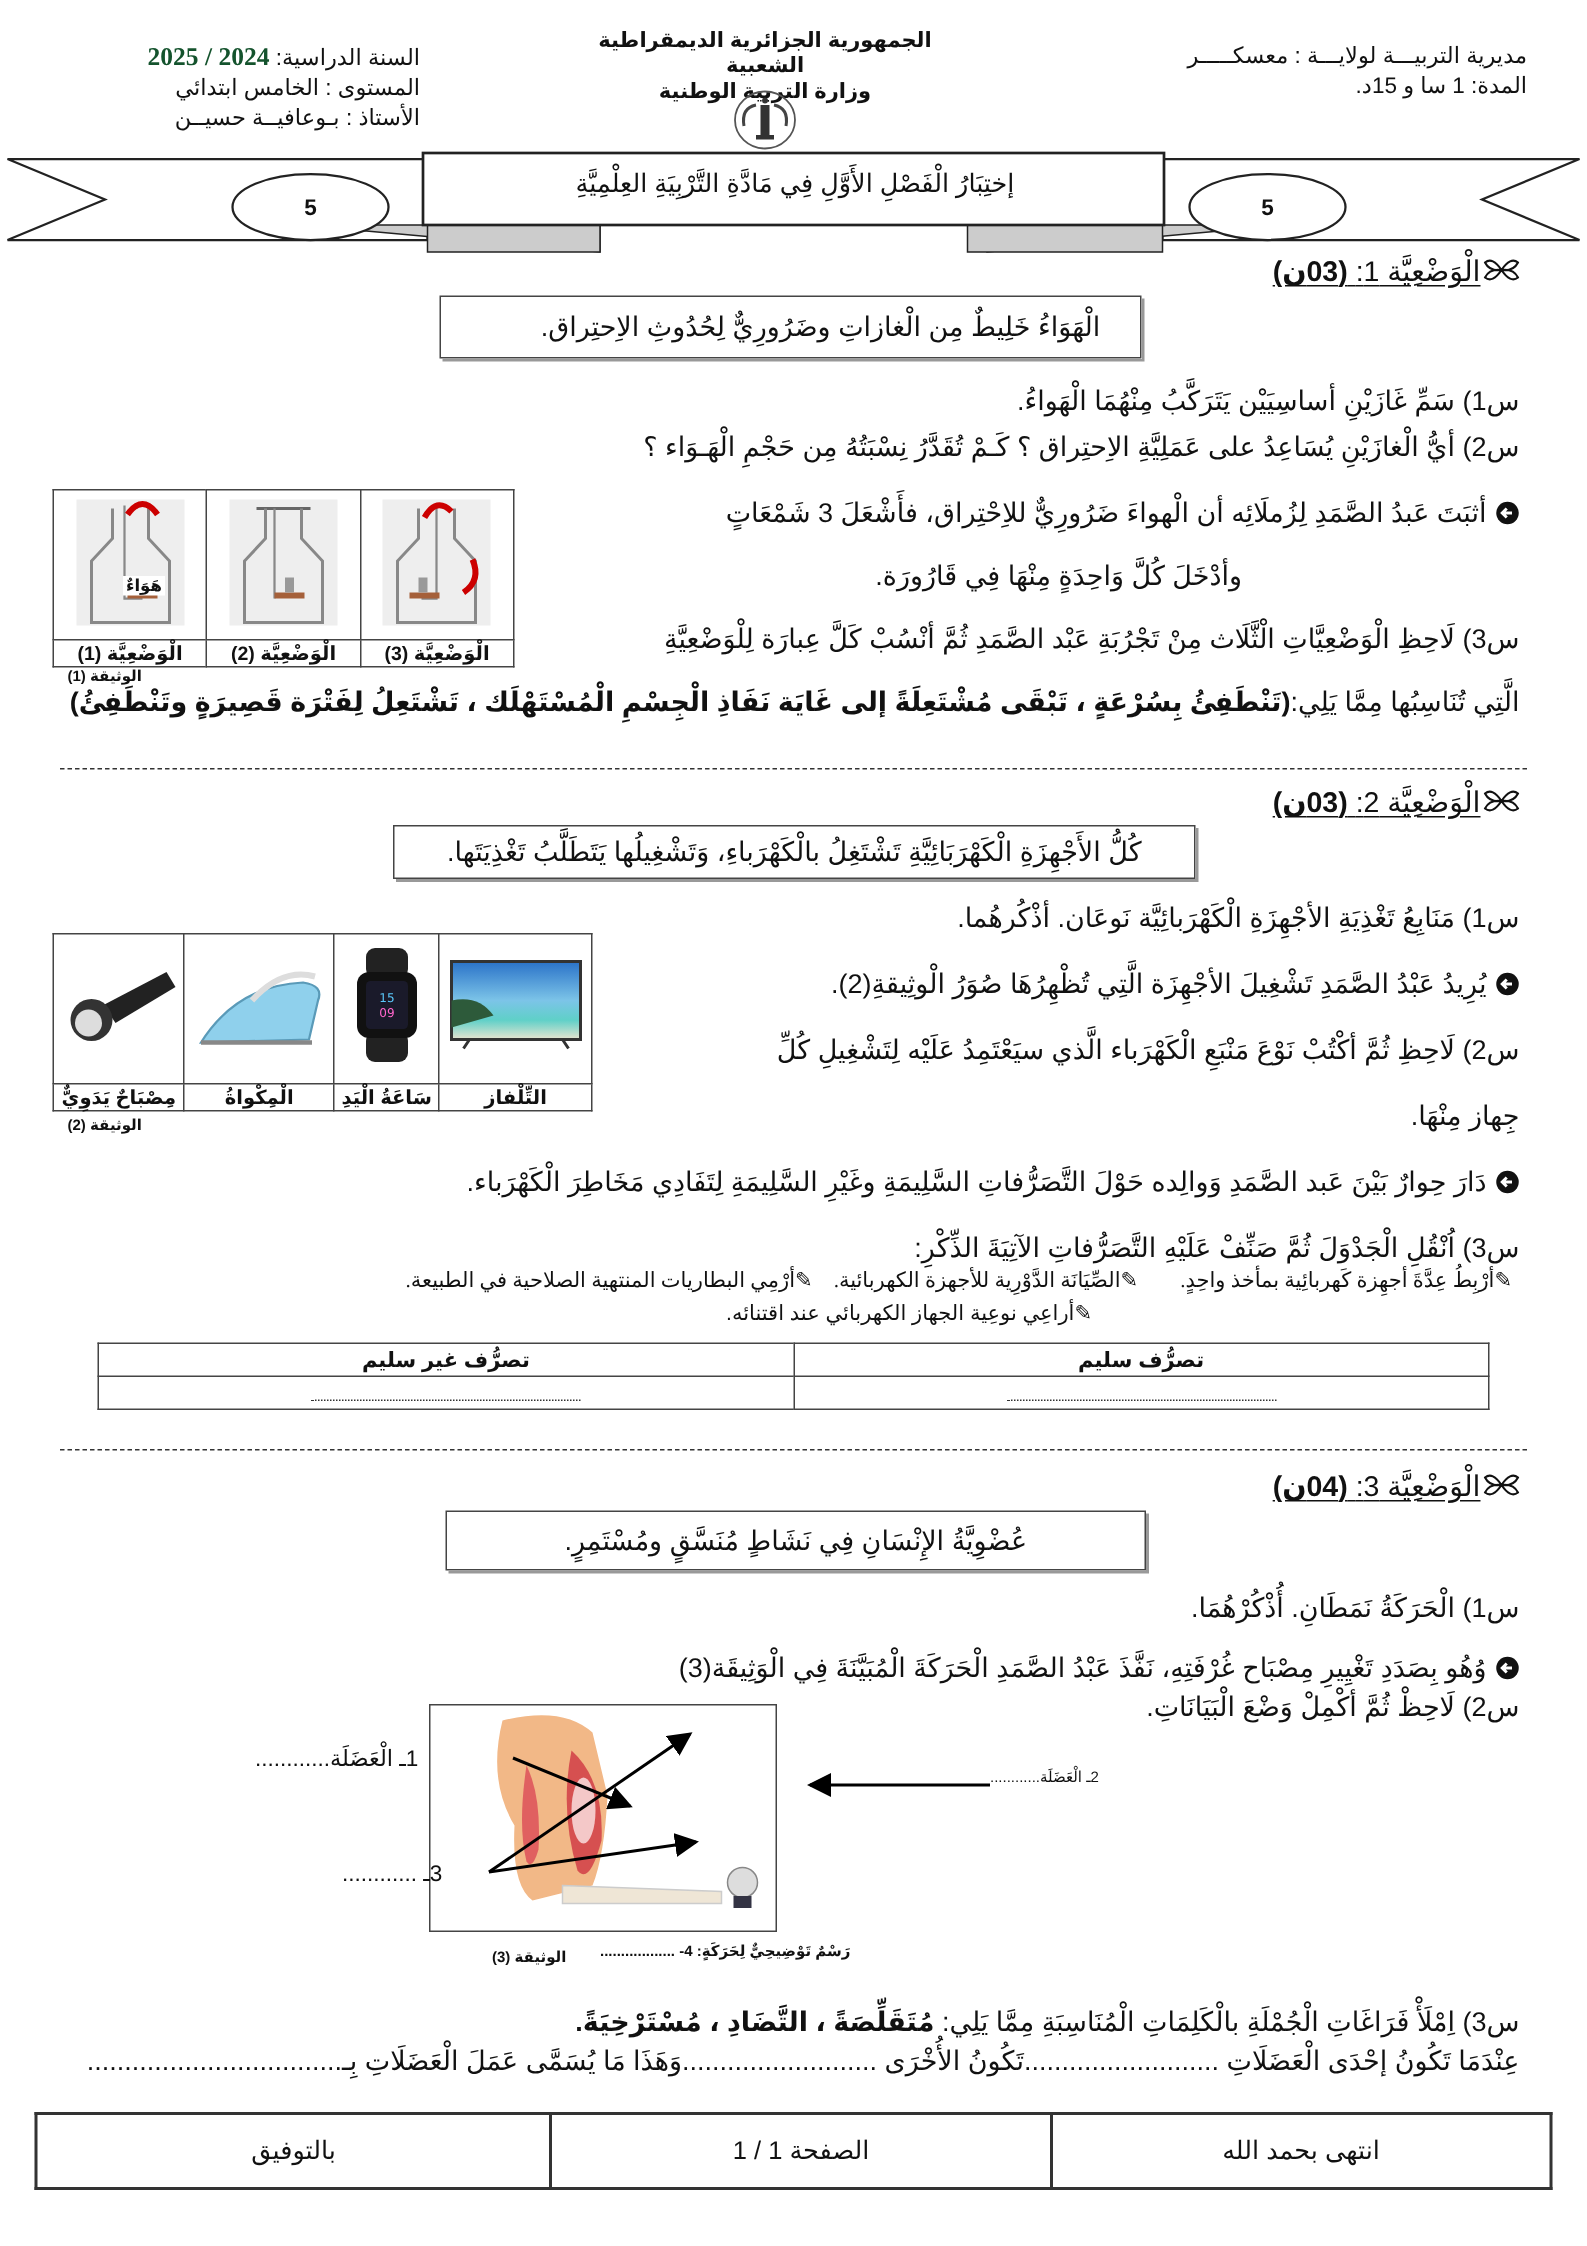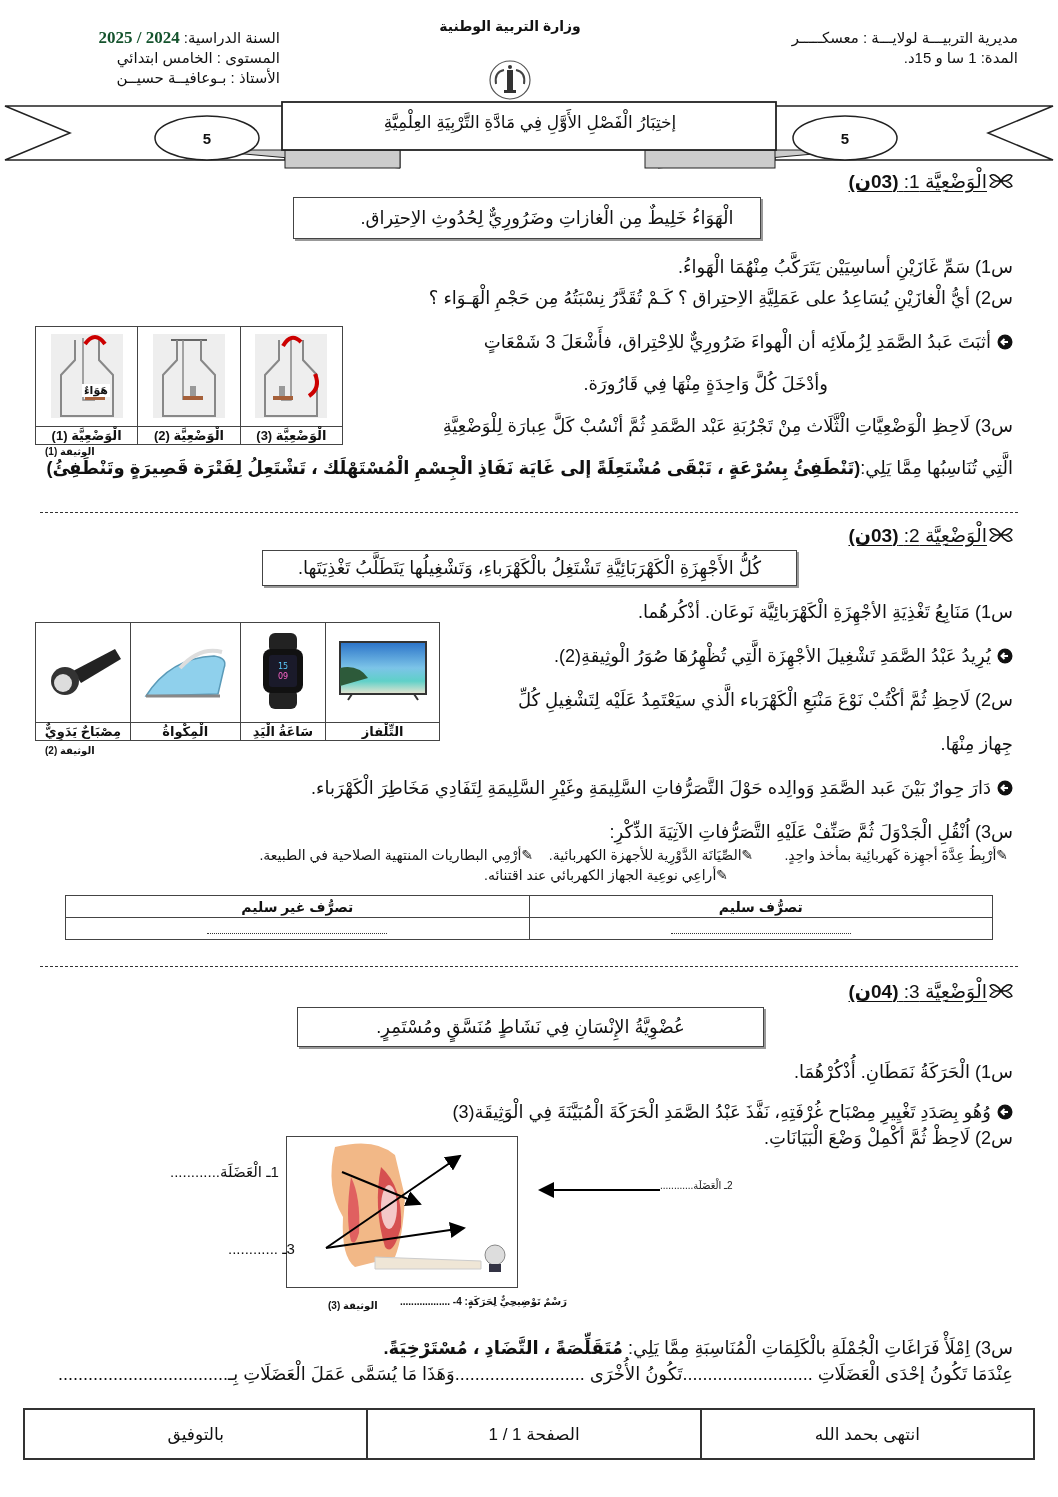--- a/index.html
+++ b/index.html
@@ -35,20 +35,21 @@
 </style>
 </head>
 <body>
 
 <div class="abs hdr hdr-right">
   <div>مديرية التربيـــة لولايـــة : معسكـــــر</div>
   <div>المدة: 1 سا و 15د.</div>
 </div>
 
 <div class="abs hdr-center">
+  <div>الجمهورية الجزائرية الديمقراطية الشعبية</div>
   <div>وزارة التربية الوطنية</div>
 </div>
 <svg class="abs logo" viewBox="0 0 44 44">
   <ellipse cx="22" cy="22" rx="20" ry="19" fill="none" stroke="#555" stroke-width="1.2"></ellipse>
   <path d="M8 26 Q6 14 16 12" fill="none" stroke="#444" stroke-width="2"></path>
   <path d="M36 26 Q38 14 28 12" fill="none" stroke="#444" stroke-width="2"></path>
   <rect x="19" y="12" width="6" height="22" fill="#333"></rect>
   <rect x="16" y="32" width="12" height="3" fill="#333"></rect>
   <circle cx="22" cy="9" r="2" fill="#333"></circle>
 </svg>
@@ -167,32 +168,32 @@
 <div class="abs line" style="top:688px;">س2) لَاحِظِ ثُمَّ أكْتُبْ نَوْعَ مَنْبَعِ الْكَهْرَباء الَّذي سيَعْتَمِدُ عَلَيْه لِتَشْغِيلِ كُلِّ</div>
 <div class="abs line" style="top:732px;">جِهاز مِنْهَا.</div>
 <div class="abs line" style="top:776px;">
   <svg class="bullet" viewBox="0 0 16 16">
       <circle cx="8" cy="8" r="7.5" fill="#111"></circle>
       <path d="M11 8 H5 M7.5 5 L4.5 8 L7.5 11" stroke="#fff" stroke-width="2" fill="none"></path>
     </svg><span>دَارَ حِوارٌ بَيْنَ عَبد الصَّمَدِ وَوالِده حَوْلَ التَّصَرُّفاتِ السَّلِيمَةِ وغَيْرِ السَّلِيمَةِ لِتَفَادِي مَخَاطِرَ الْكَهْرَباء.</span>
 </div>
 <div class="abs line" style="top:820px;">س3) اُنْقُلِ الْجَدْوَلَ ثُمَّ صَنِّفْ عَلَيْهِ التَّصَرُّفاتِ الآتِيَةَ الذِّكْرِ:</div>
 
-<div class="abs small" style="right:50px; top:846px; white-space:nowrap;">
+<div class="abs small" style="right:50px; top:846px; white-space:nowrap;font-family:Liberation Serif, serif;">
   <span><span>✎</span><span>أرْبِطُ عِدَّةَ أجهِزة كَهربائِية بمأخذ واحِدٍ.</span></span>
   &nbsp;&nbsp;&nbsp;&nbsp;&nbsp;&nbsp;
   <span><span>✎</span><span>الصِّيَانَة الدَّوْرِية للأجهزة الكهربائية.</span></span>
   &nbsp;&nbsp;
   <span><span>✎</span><span>أرْمِي البطاريات المنتهية الصلاحية في الطبيعة.</span></span>
 </div>
 <div class="abs small" style="right:330px; top:866px; white-space:nowrap;">
   <span>✎</span><span>أراعِي نوعِية الجهاز الكهربائي عند اقتنائه.</span>
 </div>
 
-<table class="abs imgtable" style="left:35px; top:622px; width:405px;">
+<table class="abs imgtable" style="left:35px; top:622px; width:360px;">
   <tbody>
       <tr style="height:100px;">
     <td style="width:114px;">
       <svg width="90" height="66" viewBox="0 0 90 66">
         <defs>
               <linearGradient id="sky" x1="0" y1="0" x2="0" y2="1">
                 <stop offset="0" stop-color="#2a72c8"></stop>
                 <stop offset="0.5" stop-color="#7cc4e8"></stop>
                 <stop offset="0.75" stop-color="#5fd0c8"></stop>
                 <stop offset="1" stop-color="#e8e4d0"></stop>

